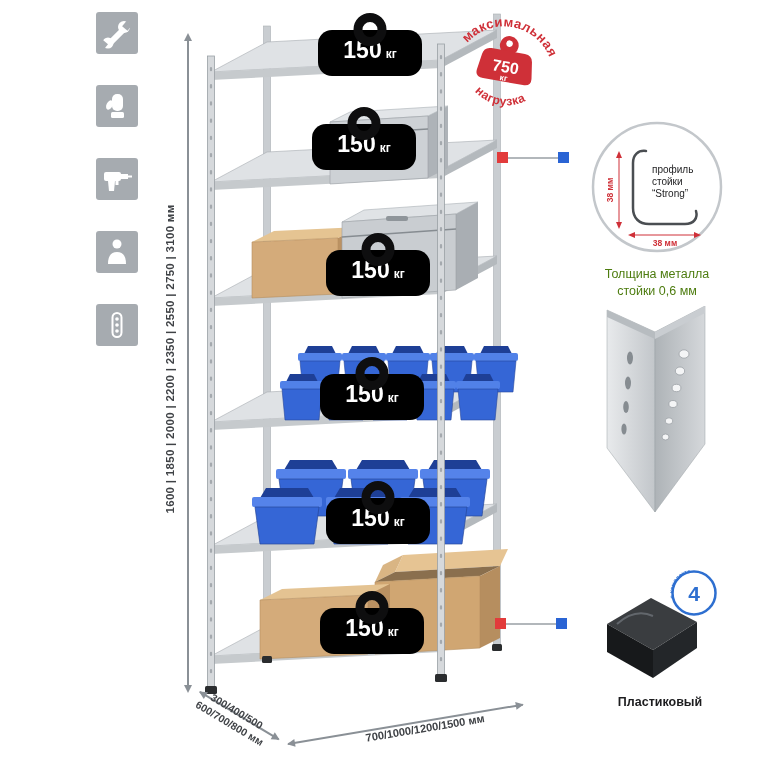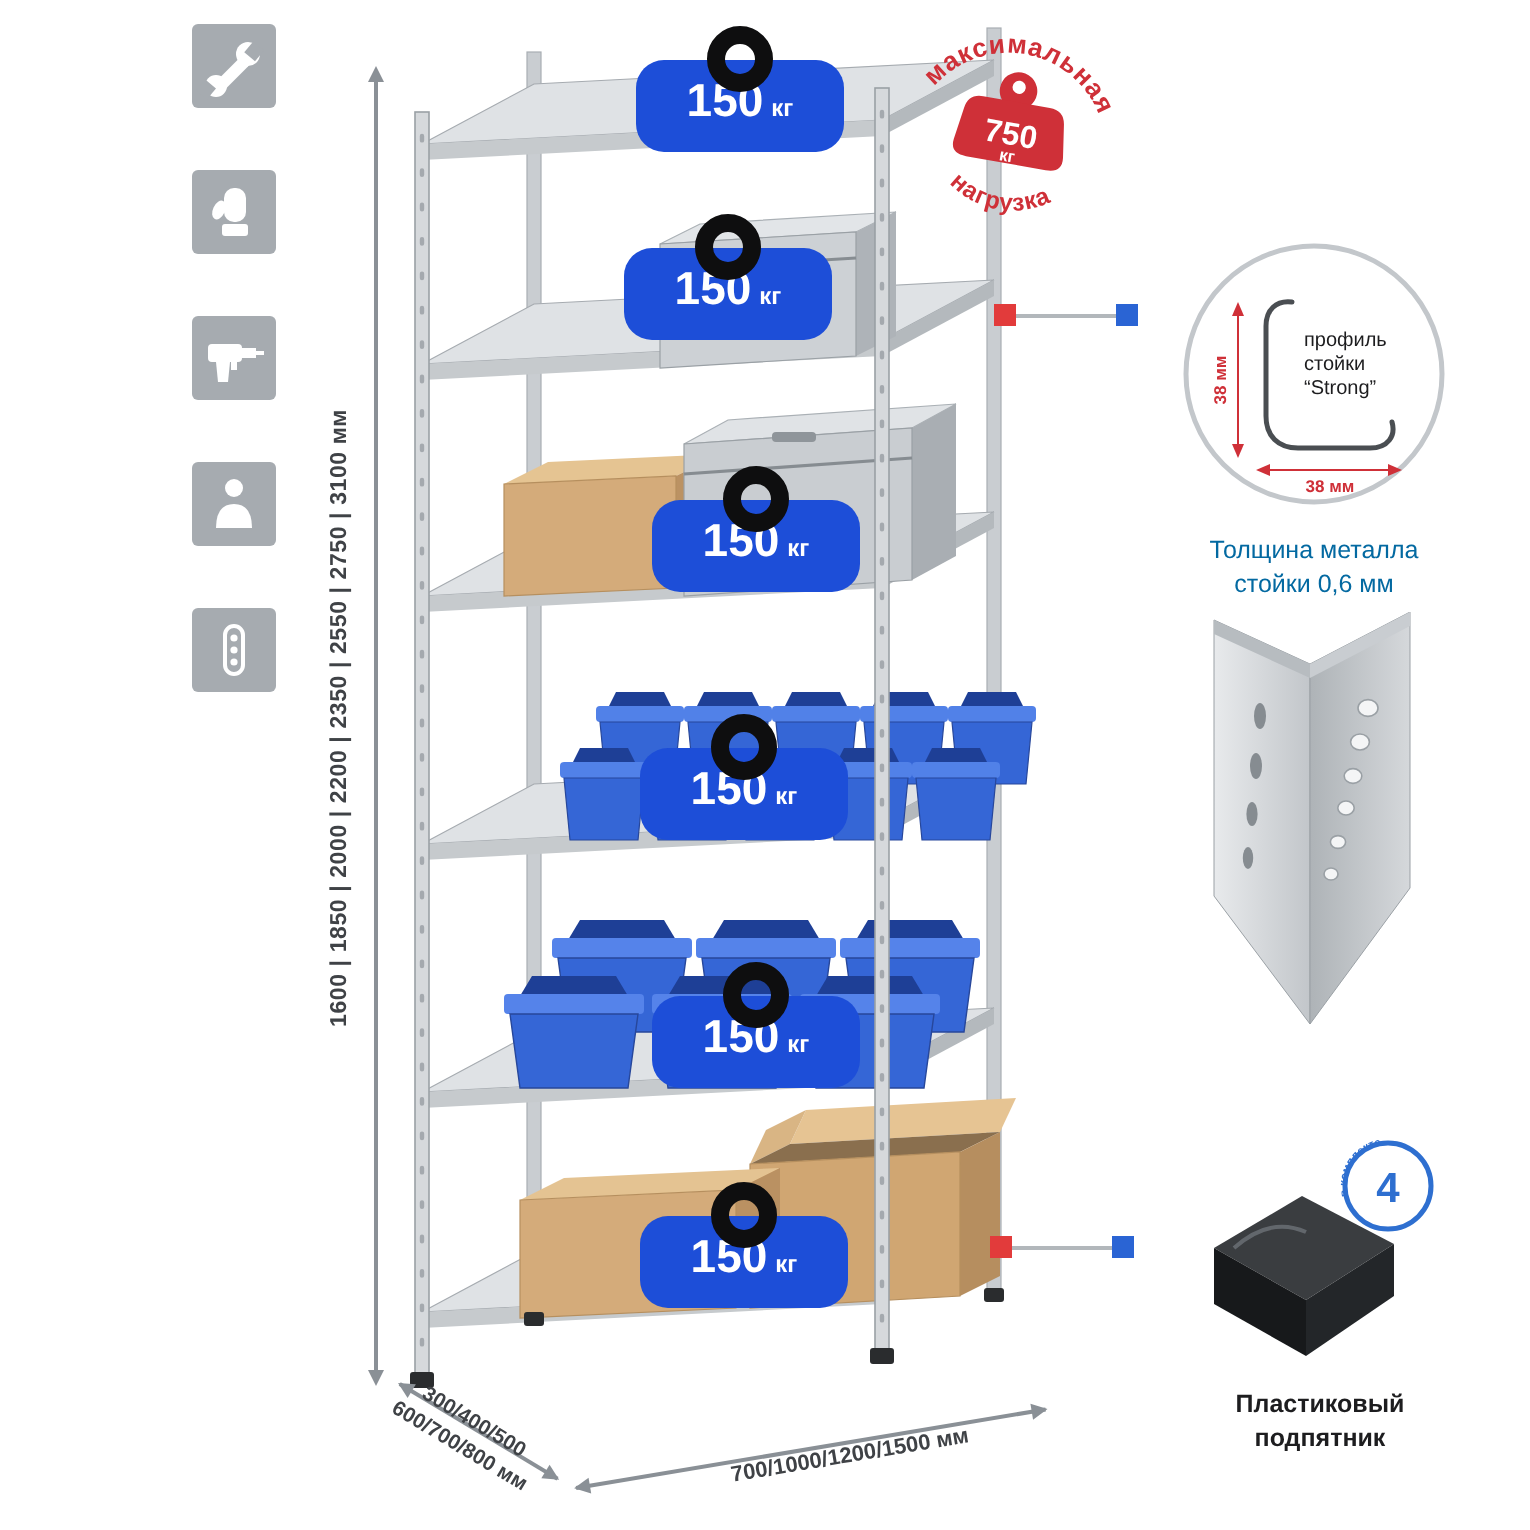--- a/index.html
+++ b/index.html
@@ -30,21 +30,21 @@
   .width-line{left:288px;top:743px;width:238px;transform:rotate(-9.5deg);transform-origin:left center;}
   .depth-label{position:absolute;left:168px;top:704px;width:130px;transform:rotate(31deg);
       font-size:10.5px;font-weight:bold;color:#3f4246;text-align:center;line-height:1.3;}
   .width-label{position:absolute;left:330px;top:722px;width:190px;transform:rotate(-9.5deg);
       font-size:11px;font-weight:bold;color:#3f4246;text-align:center;}
 
   
   .rack{position:absolute;left:190px;top:10px;width:380px;height:700px;}
 
   
-  .weight-badge{position:absolute;width:104px;height:46px;background:#1d4ed8;
+  .weight-badge{position:absolute;width:104px;height:46px;background:#000000;
       border-radius:14px;display:flex;align-items:baseline;justify-content:center;
       padding-top:9px;box-sizing:border-box;color:#fff;}
   .weight-badge::before{content:'';position:absolute;top:-17px;left:50%;
       transform:translateX(-50%);width:15px;height:15px;border:9px solid #0e0e0f;
       border-radius:50%;}
   .wb-val{font-size:23px;font-weight:bold;line-height:1;}
   .wb-unit{font-size:12px;font-weight:bold;margin-left:4px;}
 
   
   .stamp{position:absolute;left:444px;top:2px;width:124px;height:124px;transform:rotate(10deg);}
@@ -52,21 +52,21 @@
   .stamp-arc-b{font-size:13px;font-weight:bold;fill:#cf3038;letter-spacing:.5px;}
 
   
   .conn-line{position:absolute;height:1.5px;background:#b2b7bb;}
   .sq{position:absolute;width:11px;height:11px;}
   .sq-red{background:#e23b3b;}
   .sq-blue{background:#2a64d4;}
 
   
   .profile-callout{position:absolute;left:588px;top:118px;width:138px;}
-  .callout-caption{margin-top:6px;text-align:center;font-size:12.5px;color:#0369a1;line-height:1.35;}
+  .callout-caption{margin-top:6px;text-align:center;font-size:12.5px;color:#4d7c0f;line-height:1.35;}
   .post-figure{position:absolute;left:597px;top:306px;width:118px;height:215px;}
   .foot-callout{position:absolute;left:595px;top:572px;width:130px;}
   .foot-piece{position:absolute;left:0;top:14px;width:112px;height:100px;}
   .foot-badge{position:absolute;left:74px;top:-4px;width:50px;height:50px;}
   .foot-caption{position:absolute;left:-8px;top:122px;width:146px;text-align:center;
       font-size:12.5px;color:#1d1d1f;line-height:1.35;font-weight:bold;}
 </style>
 </head>
 <body>
 
@@ -349,21 +349,20 @@
           <path id="badgeArc" d="M 5,30 A 20.5,20.5 0 0 1 26,4.5"></path>
         </defs>
       <circle cx="25" cy="25" r="21.5" fill="#fff" stroke="#2e6fd0" stroke-width="2.5"></circle>
       <text x="25" y="33" text-anchor="middle" font-size="21" font-weight="bold" fill="#2e6fd0">4</text>
       <text font-size="5.6" font-weight="bold" fill="#2e6fd0">
         <textPath href="#badgeArc">в комплекте</textPath>
       </text>
     </svg>
     <div class="foot-caption">
       <div>Пластиковый</div>
-      <div>подпятник</div>
     </div>
   </div>
 
   <div class="dim-line depth-line"></div>
   <div class="depth-label">
     <div>300/400/500</div>
     <div>600/700/800 мм</div>
   </div>
   <div class="dim-line width-line"></div>
   <div class="width-label">700/1000/1200/1500 мм</div>

